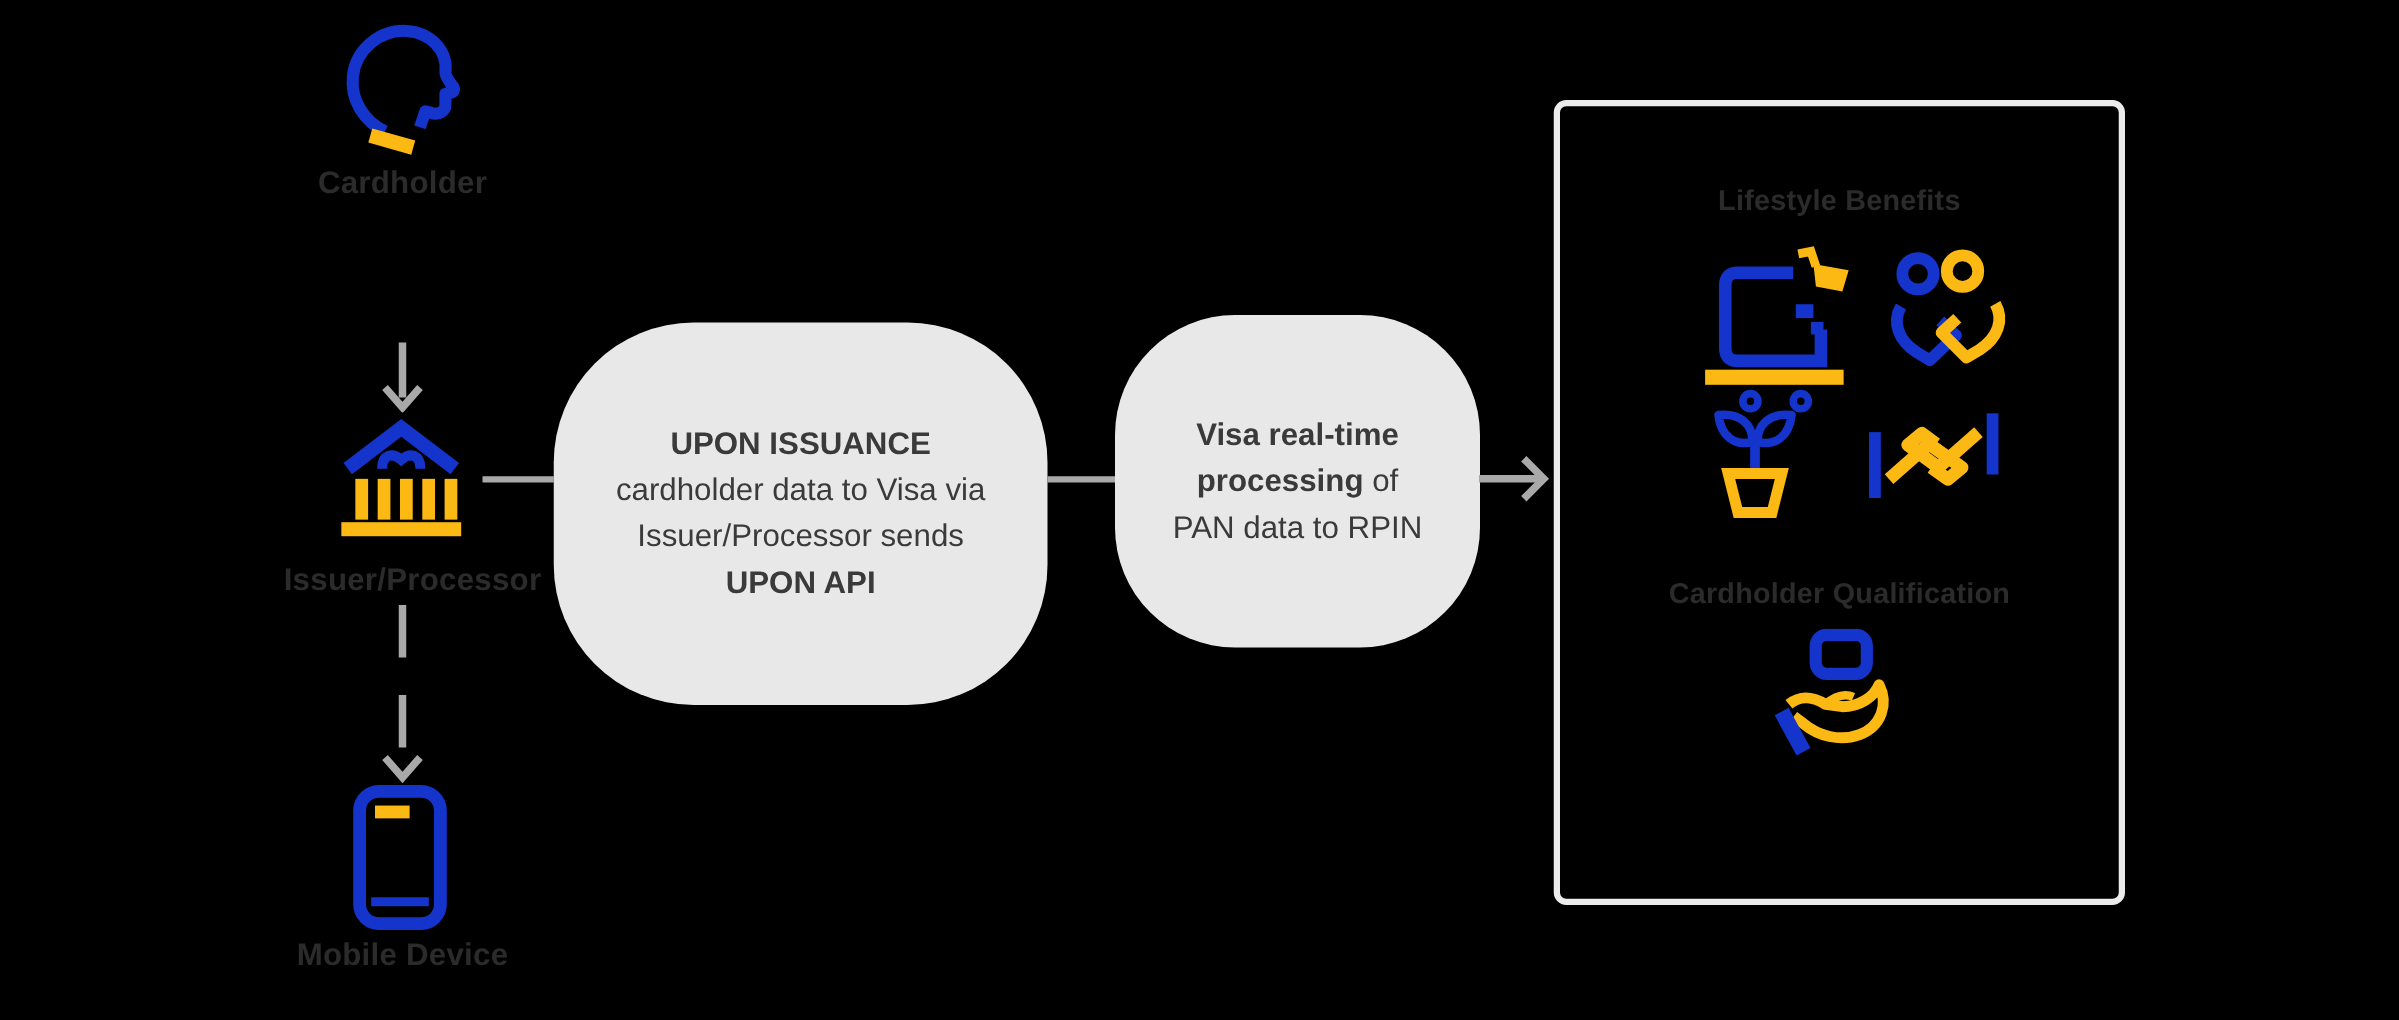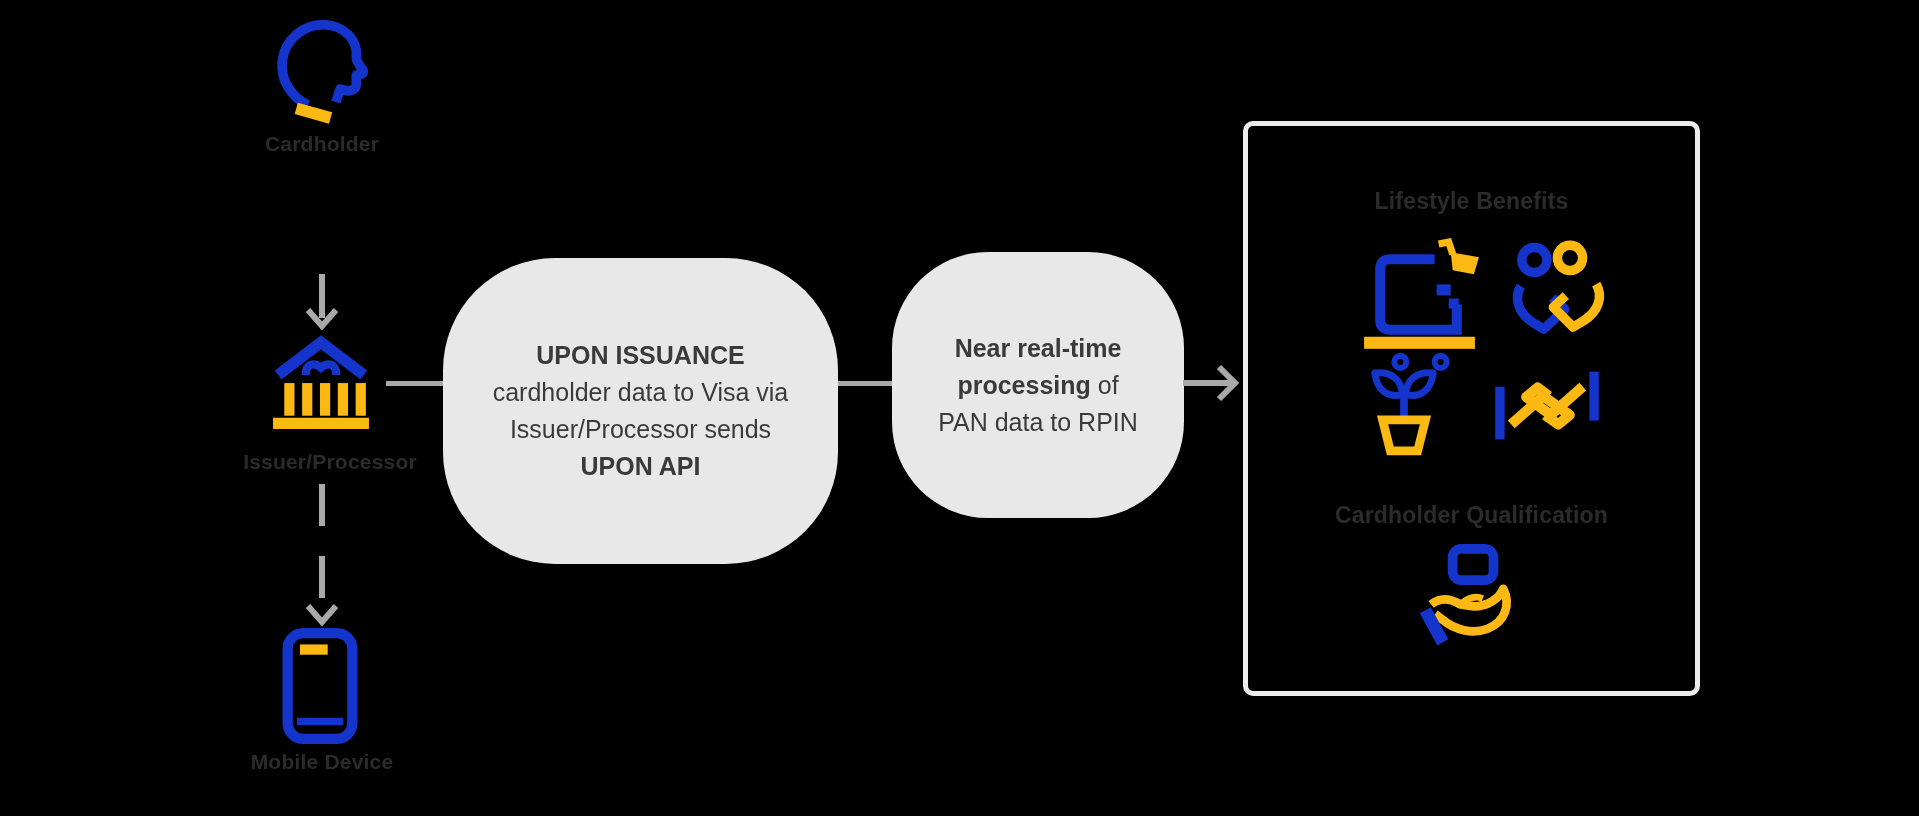--- a/index.html
+++ b/index.html
@@ -2,33 +2,33 @@
 <html><head>
 <meta charset="utf-8">
 <style>
   html,body{margin:0;padding:0;background:#000;}
   .canvas{
     position:relative;width:1919px;height:816px;background:#000000;
     font-family:"Liberation Sans", sans-serif;overflow:hidden;
   }
   .abs{position:absolute;}
   .node-label{
-    position:absolute;text-align:center;font-weight:bold;font-size:21px;
+    position:absolute;text-align:center;font-weight:bold;font-size:25px;
     color:#2b2b2b;letter-spacing:.2px;
   }
   .connector{position:absolute;height:5px;background:#a9a9a9;}
   .step-box{
     position:absolute;background:#e8e8e8;display:flex;flex-direction:column;
     justify-content:center;align-items:center;text-align:center;
     color:#3a3a3a;font-size:25px;line-height:37px;
   }
   .step-box .bold{font-weight:bold;}
   .panel{
-    position:absolute;left:1243px;top:80px;width:457px;height:575px;
-    border:5px solid #ececec;border-radius:10px;box-sizing:border-box;margin-top:41px;
+    position:absolute;left:1243px;top:80px;width:457px;height:644px;
+    border:5px solid #ececec;border-radius:10px;box-sizing:border-box;
   }
   .panel-title{
     position:absolute;left:0;width:100%;text-align:center;font-weight:bold;
     font-size:23px;color:#2b2b2b;letter-spacing:.2px;
   }
   svg{display:block;}
 </style>
 </head>
 <body>
 
@@ -76,21 +76,21 @@
   <div class="step-box" style="left:443px;top:258px;width:395px;height:306px;border-radius:112px">
     <div class="bold">UPON ISSUANCE</div>
     <div>cardholder data to Visa via</div>
     <div>Issuer/Processor sends</div>
     <div class="bold">UPON API</div>
   </div>
 
   <div class="connector" style="left:838px;top:381px;width:54px"></div>
 
   <div class="step-box" style="left:892px;top:252px;width:292px;height:266px;border-radius:96px">
-    <div class="bold">Near real-time</div>
+    <div class="bold">Visa real-time</div>
     <div><span class="bold">processing</span><span> of</span></div>
     <div>PAN data to RPIN</div>
   </div>
 
   <svg class="abs" style="left:1183px;top:360px" width="58" height="46" viewBox="0 0 58 46">
     <line x1="0" y1="23" x2="48" y2="23" stroke="#a9a9a9" stroke-width="6"></line>
     <polyline points="36,7 52,23 36,39" fill="none" stroke="#a9a9a9" stroke-width="6"></polyline>
   </svg>
 
   <div class="panel">

